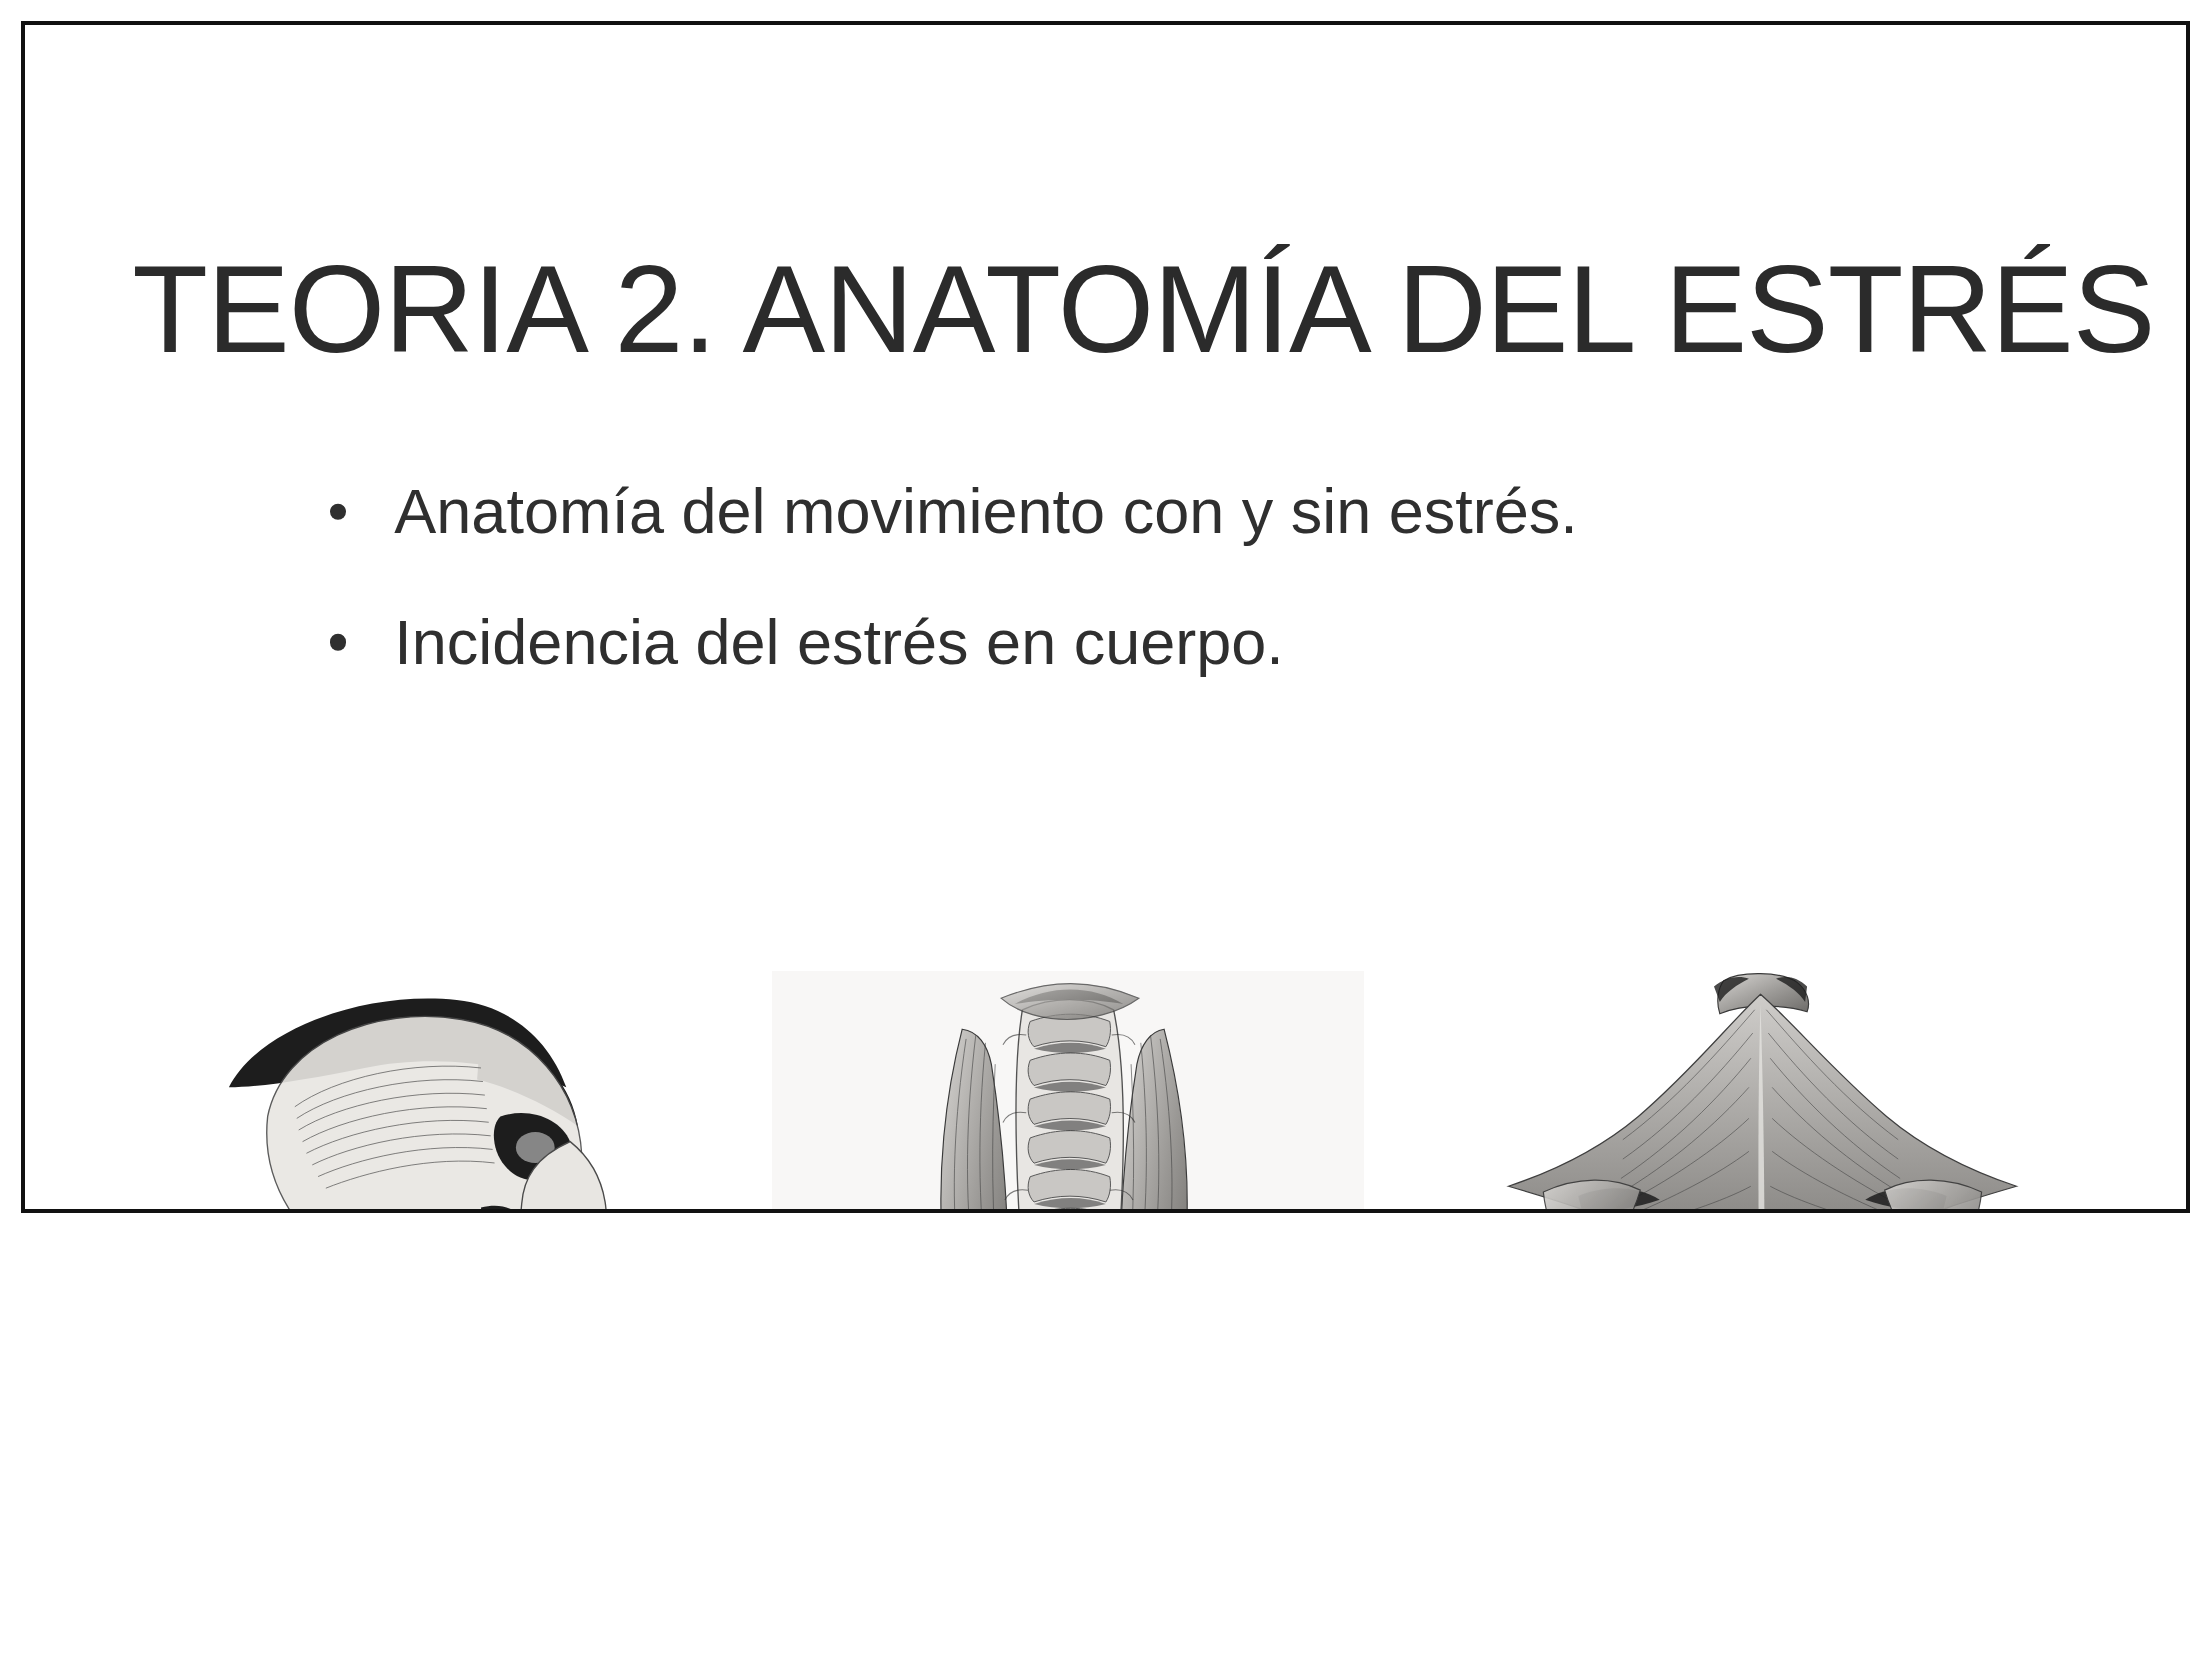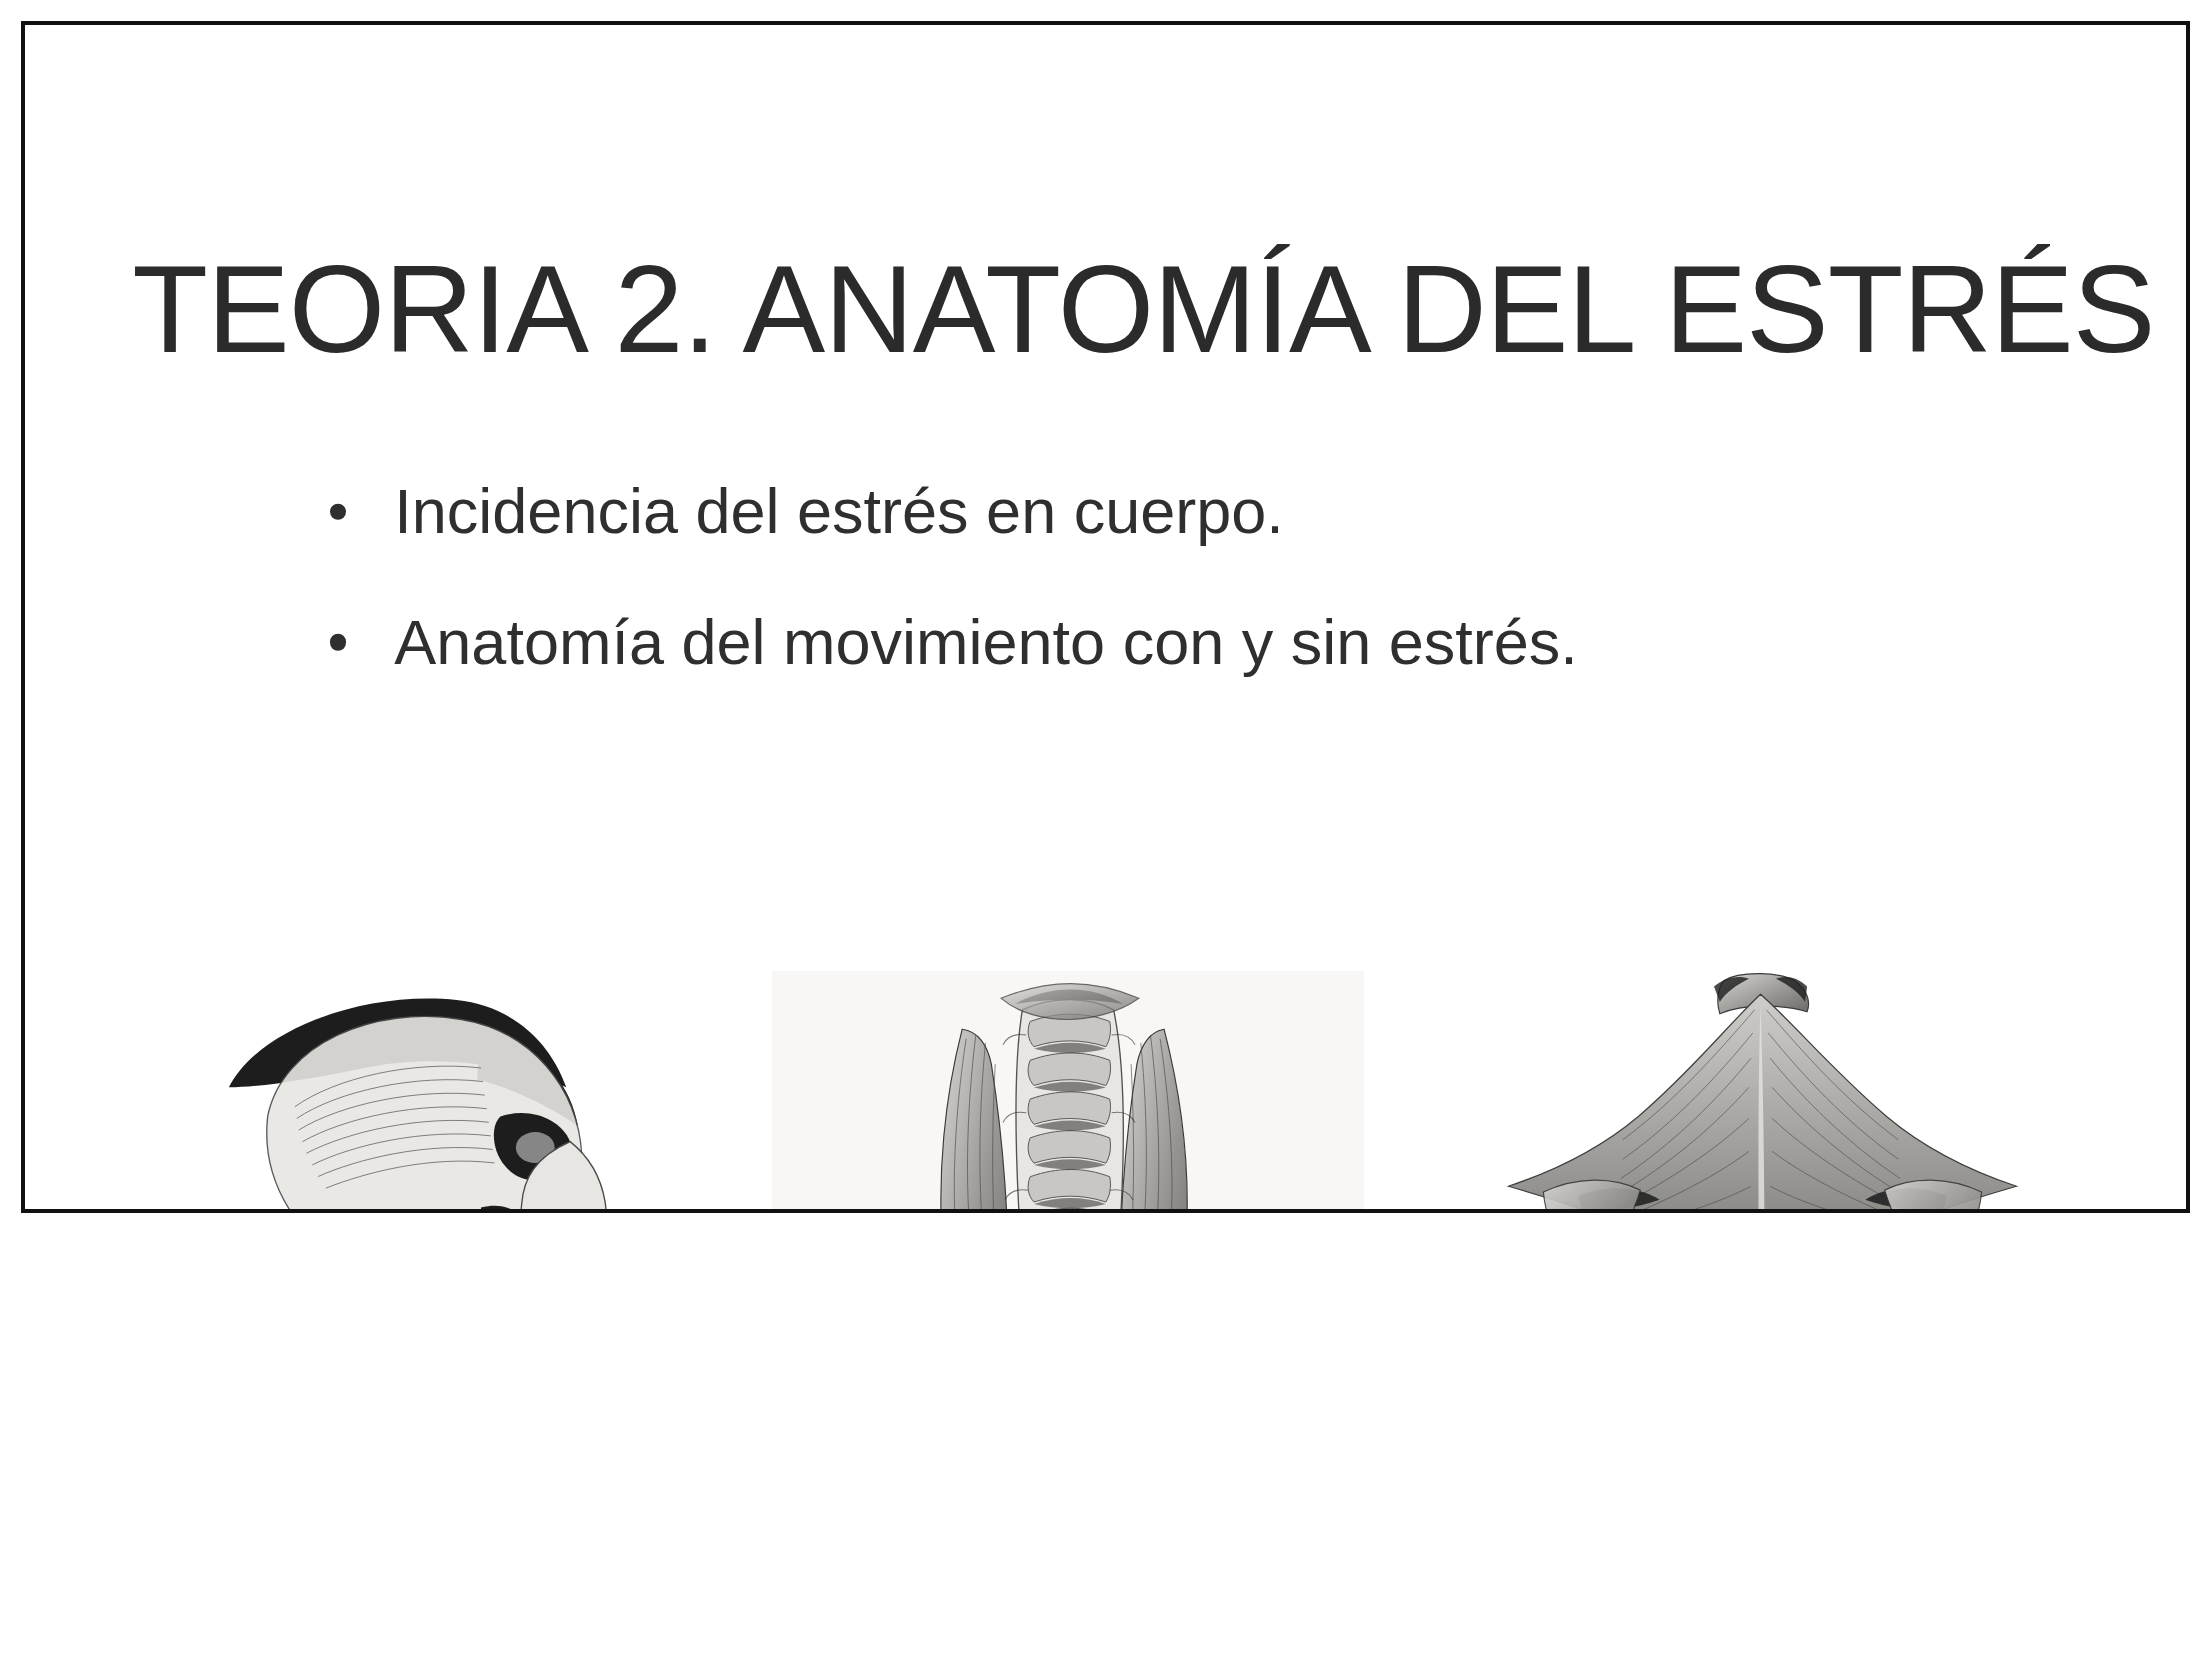--- a/index.html
+++ b/index.html
@@ -130,25 +130,25 @@
 <body>
 
 <div class="slide">
   <div class="slide-frame">
 
     <h1 class="slide-title">TEORIA 2. ANATOMÍA DEL ESTRÉS</h1>
 
     <ul class="bullet-list">
       <li class="bullet-item">
         <span class="bullet-dot"></span>
-        <span>Incidencia del estrés en cuerpo.</span>
+        <span>Anatomía del movimiento con y sin estrés.</span>
       </li>
       <li class="bullet-item">
         <span class="bullet-dot"></span>
-        <span>Anatomía del movimiento con y sin estrés.</span>
+        <span>Incidencia del estrés en cuerpo.</span>
       </li>
     </ul>
 
     <div class="figures">
 
       <div class="figure" style="left:165px; width:485px; height:606px;">
         <svg class="anat-svg" viewBox="0 0 500 625" width="485" height="606" role="img">
           <defs>
             <linearGradient id="muscleGrad" x1="0" y1="0" x2="1" y2="1">
               <stop offset="0%" stop-color="#d8d6d3"></stop>

